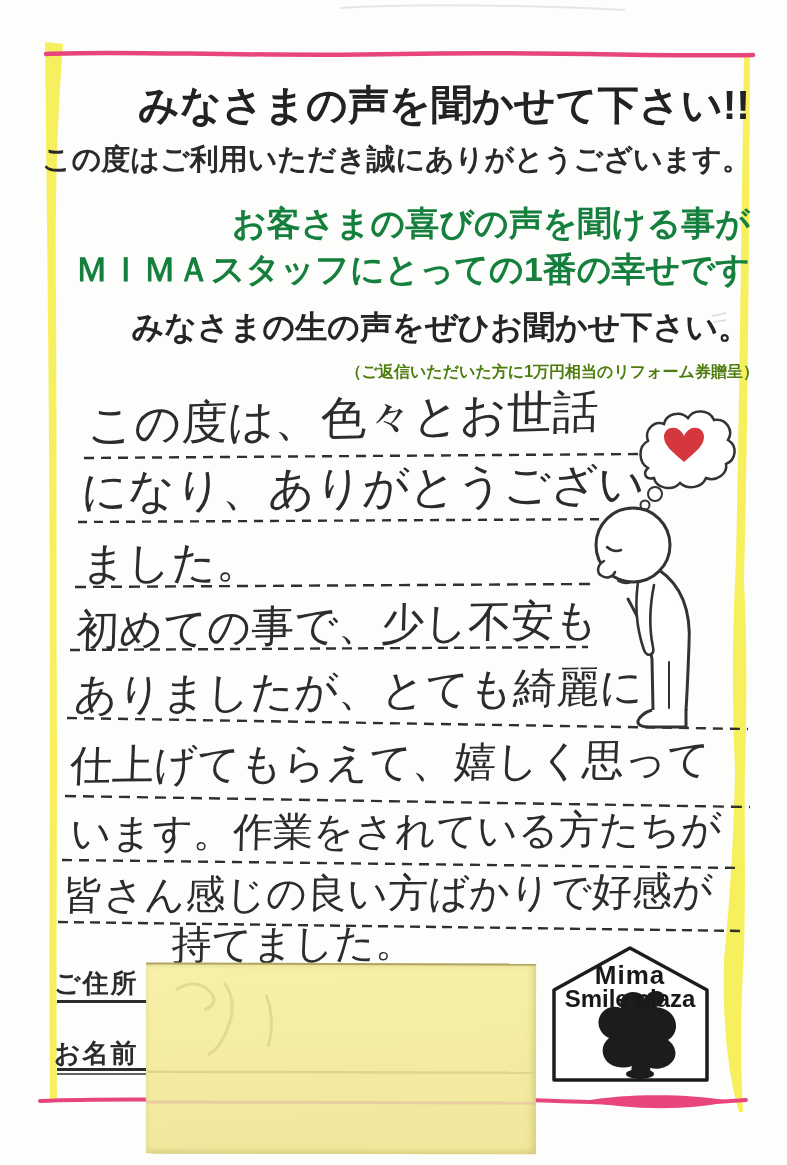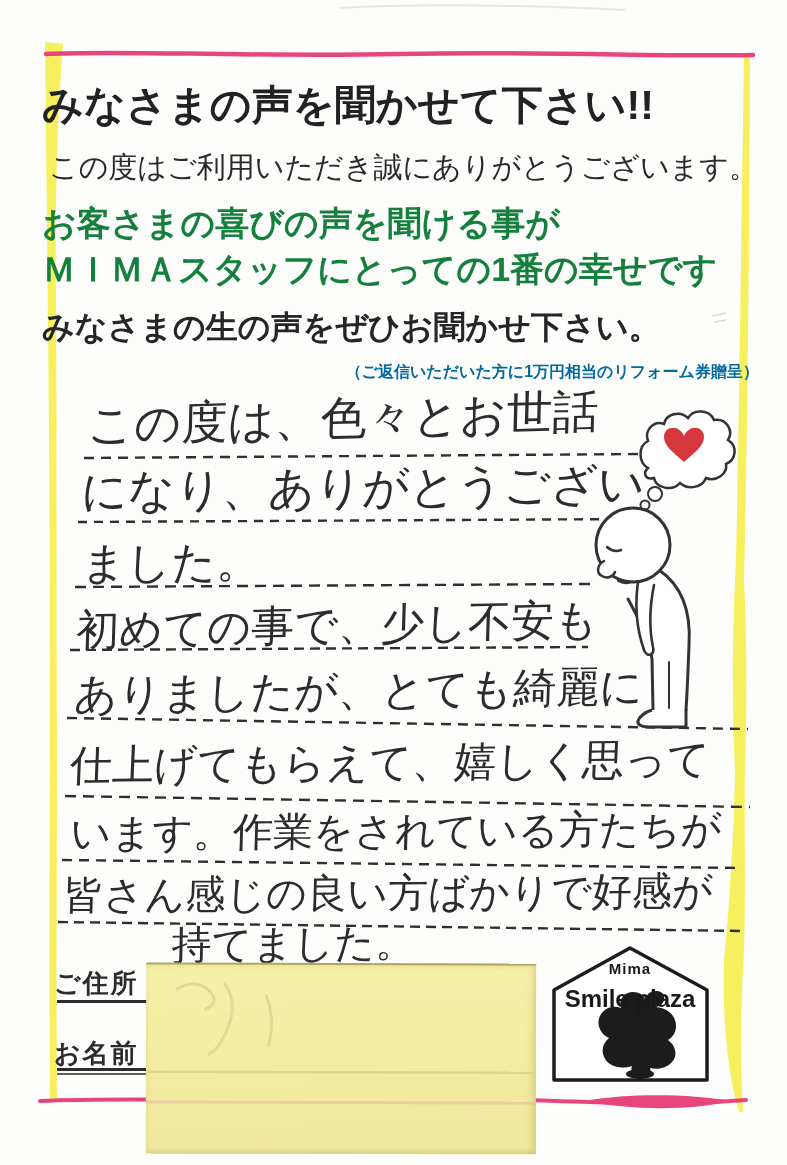--- a/index.html
+++ b/index.html
@@ -4,28 +4,28 @@
 <style>
   html,body{margin:0;padding:0;}
   body{
     width:787px;height:1165px;position:relative;overflow:hidden;
     background:#fdfdfb;
     font-family:"Liberation Sans", sans-serif;
   }
   .abs{position:absolute;}
   #bg-art{position:absolute;left:0;top:0;z-index:0;}
   
-  .center-band{left:42px;width:708px;text-align:left;white-space:nowrap;z-index:1;}
+  .center-band{left:42px;width:708px;text-align:right;white-space:nowrap;z-index:1;}
   .doc-title{top:78px;font-size:41px;font-weight:900;color:#222;letter-spacing:0px;}
-  .doc-greeting{top:148px;font-size:29px;font-weight:400;color:#2a2a2a;margin-left:7px;}
+  .doc-greeting{top:140px;font-size:29px;font-weight:700;color:#2a2a2a;}
   .red-line{color:#15803d;font-weight:700;}
   .red1{top:201px;font-size:34px;}
   .red2{top:247px;font-size:34px;}
   .doc-callout{top:306px;font-size:32px;font-weight:900;color:#252525;}
-  .doc-note{top:362px;right:28px;font-size:16px;font-weight:700;color:#0369a1;white-space:nowrap;z-index:1;text-align:right;}
+  .doc-note{top:362px;right:28px;font-size:16px;font-weight:700;color:#4d7c0f;white-space:nowrap;z-index:1;text-align:right;}
   
   .hw{z-index:1;color:#2c2c2c;white-space:nowrap;line-height:1;
       font-family:"DejaVu Sans", sans-serif;font-weight:400;
       transform-origin:left top;}
   .hw1{left:88px;top:402px;font-size:46px;transform:rotate(-1.6deg) skewX(-3deg);}
   .hw2{left:82px;top:468px;font-size:46px;transform:rotate(-0.8deg) skewX(-3deg);}
   .hw3{left:82px;top:541px;font-size:44px;transform:rotate(-0.4deg) skewX(-2deg);}
   .hw4{left:77px;top:609px;font-size:43px;transform:rotate(-1.2deg) skewX(-3deg);}
   .hw5{left:75px;top:673px;font-size:43px;transform:rotate(-0.8deg) skewX(-3deg);}
   .hw6{left:71px;top:745px;font-size:42px;transform:rotate(-0.6deg) skewX(-3deg);}
@@ -43,21 +43,21 @@
   
   .sticky-note{
     left:146px;top:963px;width:390px;height:189px;z-index:2;
     background:linear-gradient(178deg,#f6f1a8 0%,#f3eca0 55%,#efe79b 100%);
     border-top:2px solid rgba(95,85,35,.45);
     box-shadow:inset -4px 0 6px rgba(150,135,60,.22), inset 0 -3px 5px rgba(150,135,60,.15);
     transform:rotate(.15deg);
   }
   
   .logo-text{z-index:3;text-align:center;font-weight:900;color:#191919;white-space:nowrap;}
-  .logo-line1{left:552px;top:960px;width:156px;font-size:15px;letter-spacing:1px;}
+  .logo-line1{left:552px;top:960px;width:156px;font-size:26px;letter-spacing:1px;}
   .logo-line2{left:552px;top:985px;width:156px;font-size:24px;}
 </style>
 </head>
 <body>
 
 <svg id="bg-art" width="787" height="1165" viewBox="0 0 787 1165">
 
   <path d="M 340 8 C 420 3, 520 5, 625 10" stroke="#c9c9c9" stroke-width="2" fill="none" opacity="0.45"></path>
   <path d="M 712 316 l 14 -3 M 714 322 l 12 -2" stroke="#bfbfbf" stroke-width="1.5" fill="none" opacity="0.55"></path>
 

